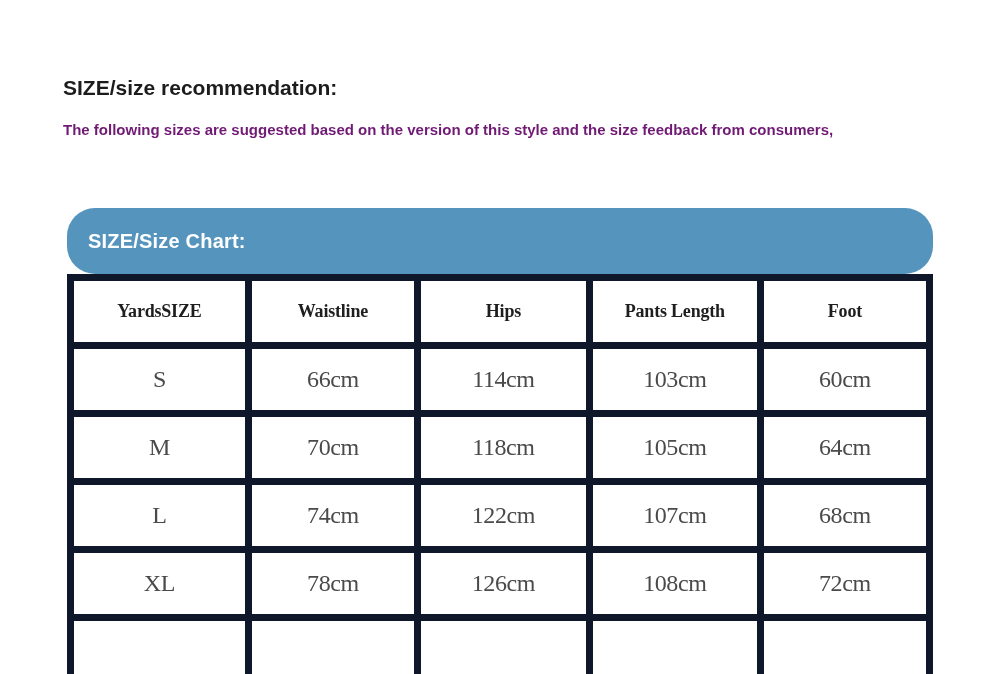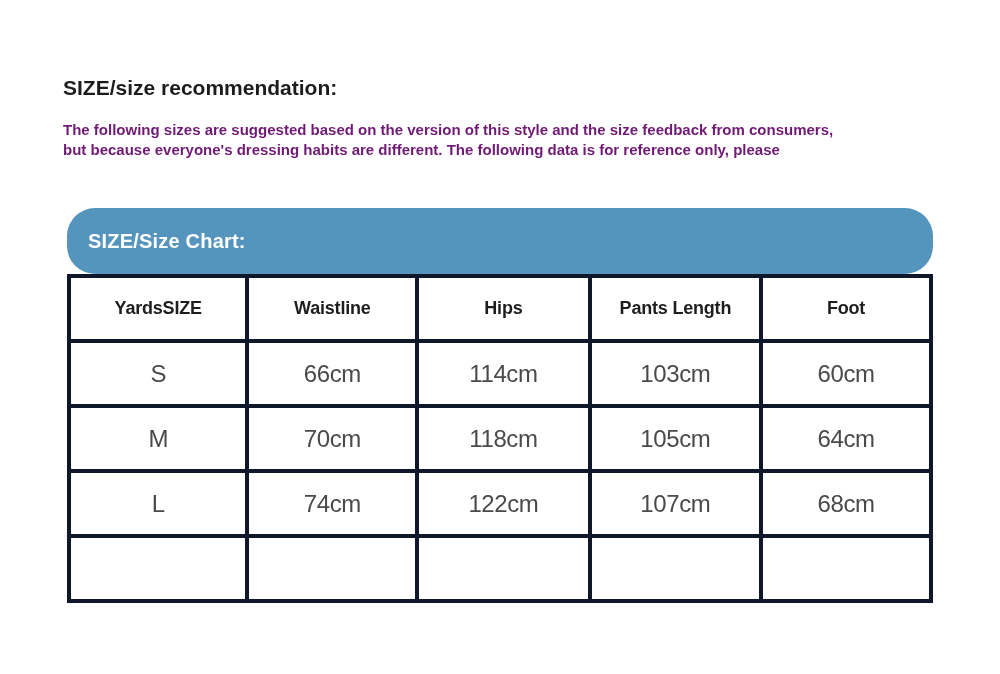--- a/index.html
+++ b/index.html
@@ -57,25 +57,26 @@
     font-weight: bold;
     letter-spacing: 0.2px;
   }
   table.size-table {
     width: 100%;
     border-collapse: collapse;
     table-layout: fixed;
   }
   table.size-table th,
   table.size-table td {
-    border: 4px solid #0f172a;
+    border: 7px solid #0f172a;
     text-align: center;
     vertical-align: middle;
     padding: 0;
     overflow: hidden;
+    font-family: Liberation Serif, serif;
   }
   table.size-table th {
     height: 61px;
     font-size: 18px;
     font-weight: bold;
     color: #1e1e1e;
     letter-spacing: -0.2px;
   }
   table.size-table td {
     height: 61px;
@@ -90,21 +91,20 @@
   col.c3 { width: 19.9%; }
   col.c4 { width: 19.7%; }
 </style>
 </head>
 <body>
 
 <div class="reco-title">SIZE/size recommendation:</div>
 
 <div class="reco-para">
   <div class="line">The following sizes are suggested based on the version of this style and the size feedback from consumers,</div>
-  <div class="line">but because everyone's dressing habits are different. The following data is for reference only, please</div>
 </div>
 
 <div class="chart-wrap">
 
   <div class="chart-title-bar">
     <span class="bar-title">SIZE/Size Chart:</span>
   </div>
 
   <table class="size-table">
     <colgroup>
@@ -139,20 +139,27 @@
         <td>64cm</td>
       </tr>
       <tr>
         <td>L</td>
         <td>74cm</td>
         <td>122cm</td>
         <td>107cm</td>
         <td>68cm</td>
       </tr>
       <tr>
+        <td>XL</td>
+        <td>78cm</td>
+        <td>126cm</td>
+        <td>108cm</td>
+        <td>72cm</td>
+      </tr>
+      <tr>
         <td></td>
         <td></td>
         <td></td>
         <td></td>
         <td></td>
       </tr>
     </tbody>
   </table>
 </div>
 

